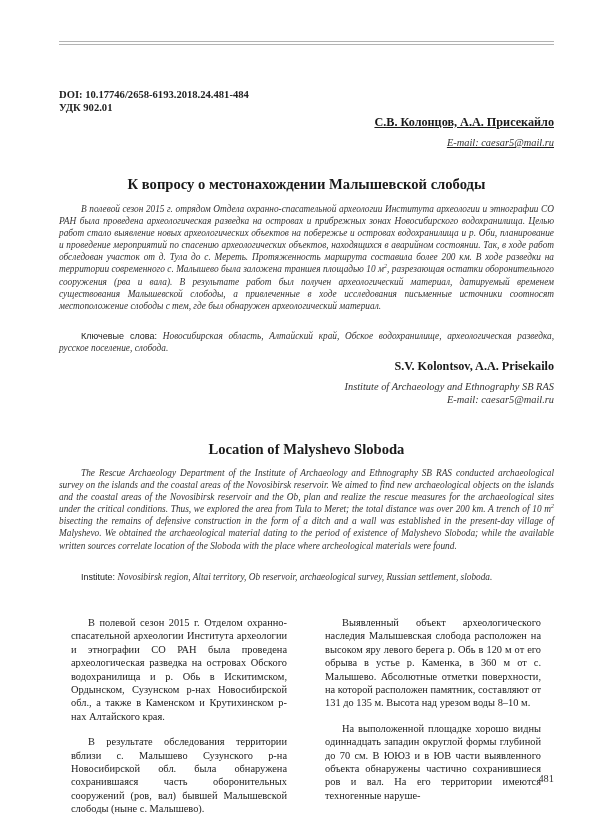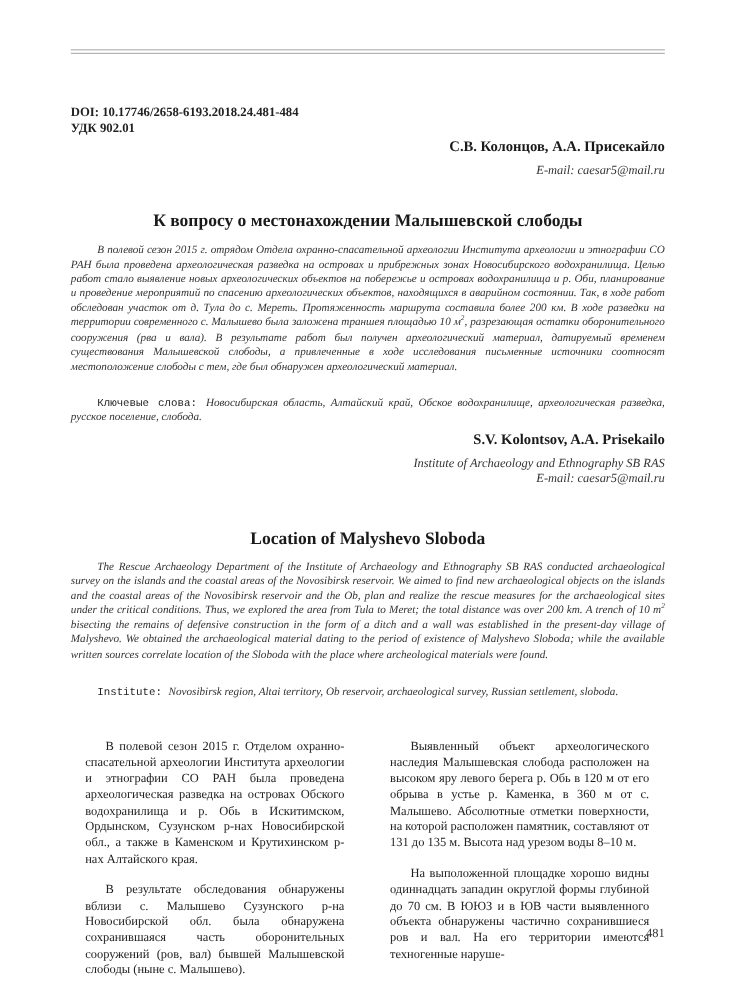--- a/index.html
+++ b/index.html
@@ -81,21 +81,21 @@
       left: 59px;
       width: 495px;
       font-size: 9.3px;
       line-height: 12.1px;
       text-align: justify;
       color: #333;
       text-indent: 22px;
     }
     .keywords .kw-label {
       font-style: normal;
-      font-family: Liberation Mono, monospace;
+      font-family: Liberation Sans, sans-serif;
       font-size: 9px;
       color: #222;
     }
     .keywords .kw-list {
       font-style: italic;
     }
     .body-col {
       position: absolute;
       top: 604px;
       width: 240px;
@@ -122,21 +122,21 @@
 </head>
 <body>
 
 <div class="header-rule"></div>
 
 <div class="meta">
   <div>DOI: 10.17746/2658-6193.2018.24.481-484</div>
   <div>УДК 902.01</div>
 </div>
 
-<div class="authors-block" style="top:115px;">
+<div class="authors-block" style="top:115px;text-decoration:underline;">
   <div class="authors">С.В. Колонцов, А.А. Присекайло</div>
   <div class="email">E-mail: caesar5@mail.ru</div>
 </div>
 
 <div class="title" style="top:175px;">К вопросу о местонахождении Малышевской слободы</div>
 
 <div class="abstract" style="top:203px;">
   <p><span>В полевой сезон 2015 г. отрядом Отдела охранно-спасательной археологии Института археологии и этнографии СО РАН была проведена археологическая разведка на островах и прибрежных зонах Новосибирского водохранилища. Целью работ стало выявление новых археологических объектов на побережье и островах водохранилища и р. Оби, планирование и проведение мероприятий по спасению археологических объектов, находящихся в аварийном состоянии. Так, в ходе работ обследован участок от д. Тула до с. Мереть. Протяженность маршрута составила более 200 км. В ходе разведки на территории современного с. Малышево была заложена траншея площадью 10 м</span><sup>2</sup><span>, разрезающая остатки оборонительного сооружения (рва и вала). В результате работ был получен археологический материал, датируемый временем существования Малышевской слободы, а привлеченные в ходе исследования письменные источники соотносят местоположение слободы с тем, где был обнаружен археологический материал.</span></p>
 </div>
 
@@ -155,21 +155,21 @@
 <div class="abstract" style="top:467px;">
   <p><span>The Rescue Archaeology Department of the Institute of Archaeology and Ethnography SB RAS conducted archaeological survey on the islands and the coastal areas of the Novosibirsk reservoir. We aimed to find new archaeological objects on the islands and the coastal areas of the Novosibirsk reservoir and the Ob, plan and realize the rescue measures for the archaeological sites under the critical conditions. Thus, we explored the area from Tula to Meret; the total distance was over 200 km. A trench of 10 m</span><sup>2</sup><span> bisecting the remains of defensive construction in the form of a ditch and a wall was established in the present-day village of Malyshevo. We obtained the archaeological material dating to the period of existence of Malyshevo Sloboda; while the available written sources correlate location of the Sloboda with the place where archeological materials were found.</span></p>
 </div>
 
 <div class="keywords" style="top:571px;">
   <span class="kw-label">Institute: </span><span class="kw-list">Novosibirsk region, Altai territory, Ob reservoir, archaeological survey, Russian settlement, sloboda.</span>
 </div>
 
 <div class="body-col col-left">
   <p>В полевой сезон 2015 г. Отделом охранно-спасательной археологии Института археологии и этнографии СО РАН была проведена археологическая разведка на островах Обского водохранилища и р. Обь в Искитимском, Ордынском, Сузунском р-нах Новосибирской обл., а также в Каменском и Крутихинском р-нах Алтайского края.</p>
-  <p>В результате обследования обнаружены вблизи с. Малышево Сузунского р-на Новосибирской обл. была обнаружена сохранившаяся часть оборонительных сооружений (ров, вал) бывшей Малышевской слободы (ныне с. Малышево).</p>
+  <p>В результате обследования территории вблизи с. Малышево Сузунского р-на Новосибирской обл. была обнаружена сохранившаяся часть оборонительных сооружений (ров, вал) бывшей Малышевской слободы (ныне с. Малышево).</p>
 </div>
 
 <div class="body-col col-right">
   <p>Выявленный объект археологического наследия Малышевская слобода расположен на высоком яру левого берега р. Обь в 120 м от его обрыва в устье р. Каменка, в 360 м от с. Малышево. Абсолютные отметки поверхности, на которой расположен памятник, составляют от 131 до 135 м. Высота над урезом воды 8–10 м.</p>
   <p>На выположенной площадке хорошо видны одиннадцать западин округлой формы глубиной до 70 см. В ЮЮЗ и в ЮВ части выявленного объекта обнаружены частично сохранившиеся ров и вал. На его территории имеются техногенные наруше-</p>
 </div>
 
 <div class="page-num">481</div>
 
 </body></html>

